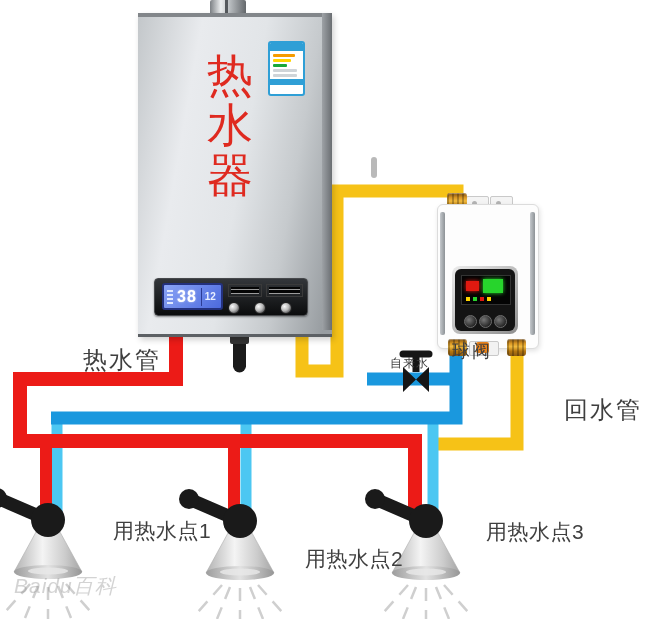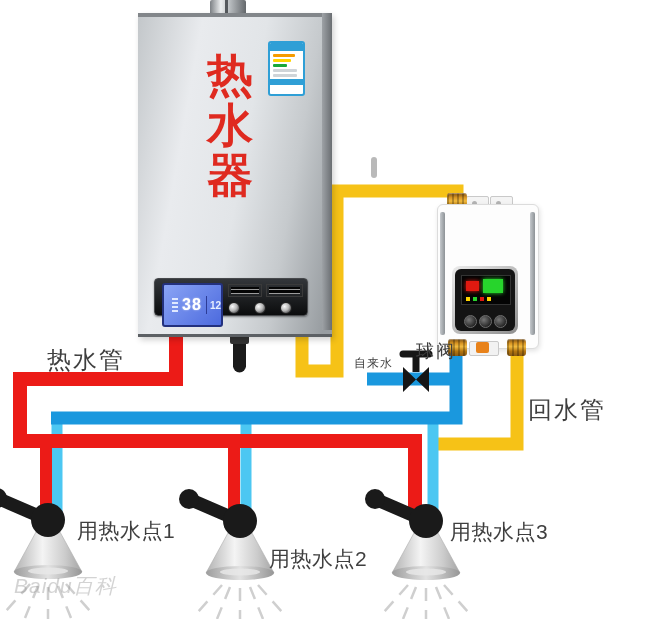--- a/index.html
+++ b/index.html
@@ -11,37 +11,37 @@
   
   .heater-body{left:138px;top:13px;width:194px;height:317px;
     background:linear-gradient(100deg,#c3c7ca 0%,#e9ebee 26%,#e2e5e8 52%,#c6cacd 74%,#989da1 96%);
     border-top:4px solid #82868a;border-bottom:3px solid #5c6064;
     box-shadow:2px 3px 6px rgba(0,0,0,.18);}
   .heater-right-strip{left:322px;top:13px;width:10px;height:317px;
     background:linear-gradient(90deg,#9ea2a6,#6a6e72);}
   .chimney{left:210px;top:0;width:36px;height:15px;border-radius:2px;
     background:linear-gradient(90deg,#7c8084,#eceeef 30%,#b9bdc0 55%,#64686c);}
   .chimney-ring{left:225px;top:0;width:3px;height:15px;background:#55595d;}
-  .heater-title{left:203px;top:50px;width:54px;font-size:46px;line-height:50px;font-weight:bold;
+  .heater-title{left:203px;top:50px;width:54px;font-size:46px;line-height:50px;font-weight:normal;
     color:#df2a20;text-align:center;word-break:break-all;}
   .energy-label{left:268px;top:41px;width:33px;height:51px;background:#fff;
     border:2px solid #2f9fd6;border-radius:3px;overflow:hidden;}
   .energy-top{height:8px;background:#2f9fd6;}
   .energy-bars{padding:3px 3px 0 3px;}
   .ebar{height:3px;margin-bottom:2px;border-radius:1px;}
   .ebar.o{width:80%;background:#f59b00;}
   .ebar.y{width:65%;background:#ffd400;}
   .ebar.g{width:50%;background:#19a83a;}
   .ebar.l{width:90%;background:#cfd4d8;}
   .energy-bottom{height:6px;background:#2f9fd6;margin-top:1px;}
 
   .heater-panel{left:154px;top:278px;width:152px;height:36px;border-radius:4px;
     background:linear-gradient(#33363a,#0b0c0d);border:1px solid #47494c;box-shadow:0 1px 2px rgba(0,0,0,.4);}
-  .lcd{left:162px;top:283px;width:61px;height:44px;border-radius:3px;border:2px solid #23317e;
-    background:linear-gradient(135deg,#8aa4f5,#4c6ade);display:flex;align-items:center;box-sizing:border-box;justify-content:flex-end;}
+  .lcd{left:162px;top:283px;width:61px;height:27px;border-radius:3px;border:2px solid #23317e;
+    background:linear-gradient(135deg,#8aa4f5,#4c6ade);display:flex;align-items:center;box-sizing:border-box;}
   .lcd-ticks{width:6px;height:14px;margin-left:3px;
     background:repeating-linear-gradient(180deg,#dfe8ff 0 2px,transparent 2px 4px);}
   .lcd-main{color:#fff;font-size:16px;font-weight:bold;margin-left:4px;letter-spacing:1px;
     text-shadow:0 0 2px rgba(255,255,255,.7);}
   .lcd-sep{width:1px;height:18px;background:#2c3c96;margin:0 3px 0 4px;}
   .lcd-sub{color:#e8efff;font-size:10px;font-weight:bold;}
   .sticker{top:284px;height:13px;background:#050505;border:1px solid #3a3a3a;
     background-image:repeating-linear-gradient(180deg,#9b9b9b 0 1px,transparent 1px 4px);
     background-clip:content-box;padding:2px;box-sizing:border-box;}
   .knob{top:302px;width:10px;height:10px;border-radius:50%;
@@ -68,21 +68,21 @@
   .disp-red{position:absolute;left:4px;top:5px;width:13px;height:10px;background:#e01910;
     box-shadow:0 0 4px #e01910;}
   .disp-green{position:absolute;left:21px;top:3px;width:20px;height:14px;background:#27d42c;
     box-shadow:0 0 4px #27d42c;}
   .disp-dots{position:absolute;left:4px;top:21px;display:flex;gap:3px;}
   .ddot{width:4px;height:4px;}
   .unit-btn{position:absolute;top:46px;width:11px;height:11px;border-radius:50%;
     background:radial-gradient(circle at 35% 35%,#777,#222 75%);border:1px solid #6d6d6d;}
 
   
-  .lbl{color:#3f3f3f;font-weight:500;white-space:nowrap;}
+  .lbl{color:#3f3f3f;font-weight:500;white-space:nowrap;margin-left:36px;}
   .lbl-hot{left:47px;top:344px;font-size:24px;letter-spacing:2px;}
   .lbl-tap{left:354px;top:355px;font-size:12px;letter-spacing:1px;}
   .lbl-valve{left:416px;top:339px;font-size:18px;letter-spacing:2px;}
   .lbl-return{left:528px;top:394px;font-size:24px;letter-spacing:2px;}
   .lbl-point{font-size:21px;letter-spacing:0.5px;}
   .wall-plug{left:371px;top:157px;width:6px;height:21px;border-radius:3px;background:#b9b9b9;}
   .watermark{left:14px;top:572px;font-size:21px;font-weight:normal;font-style:italic;
     color:rgba(140,140,140,.38);letter-spacing:1px;}
 </style>
 </head>

